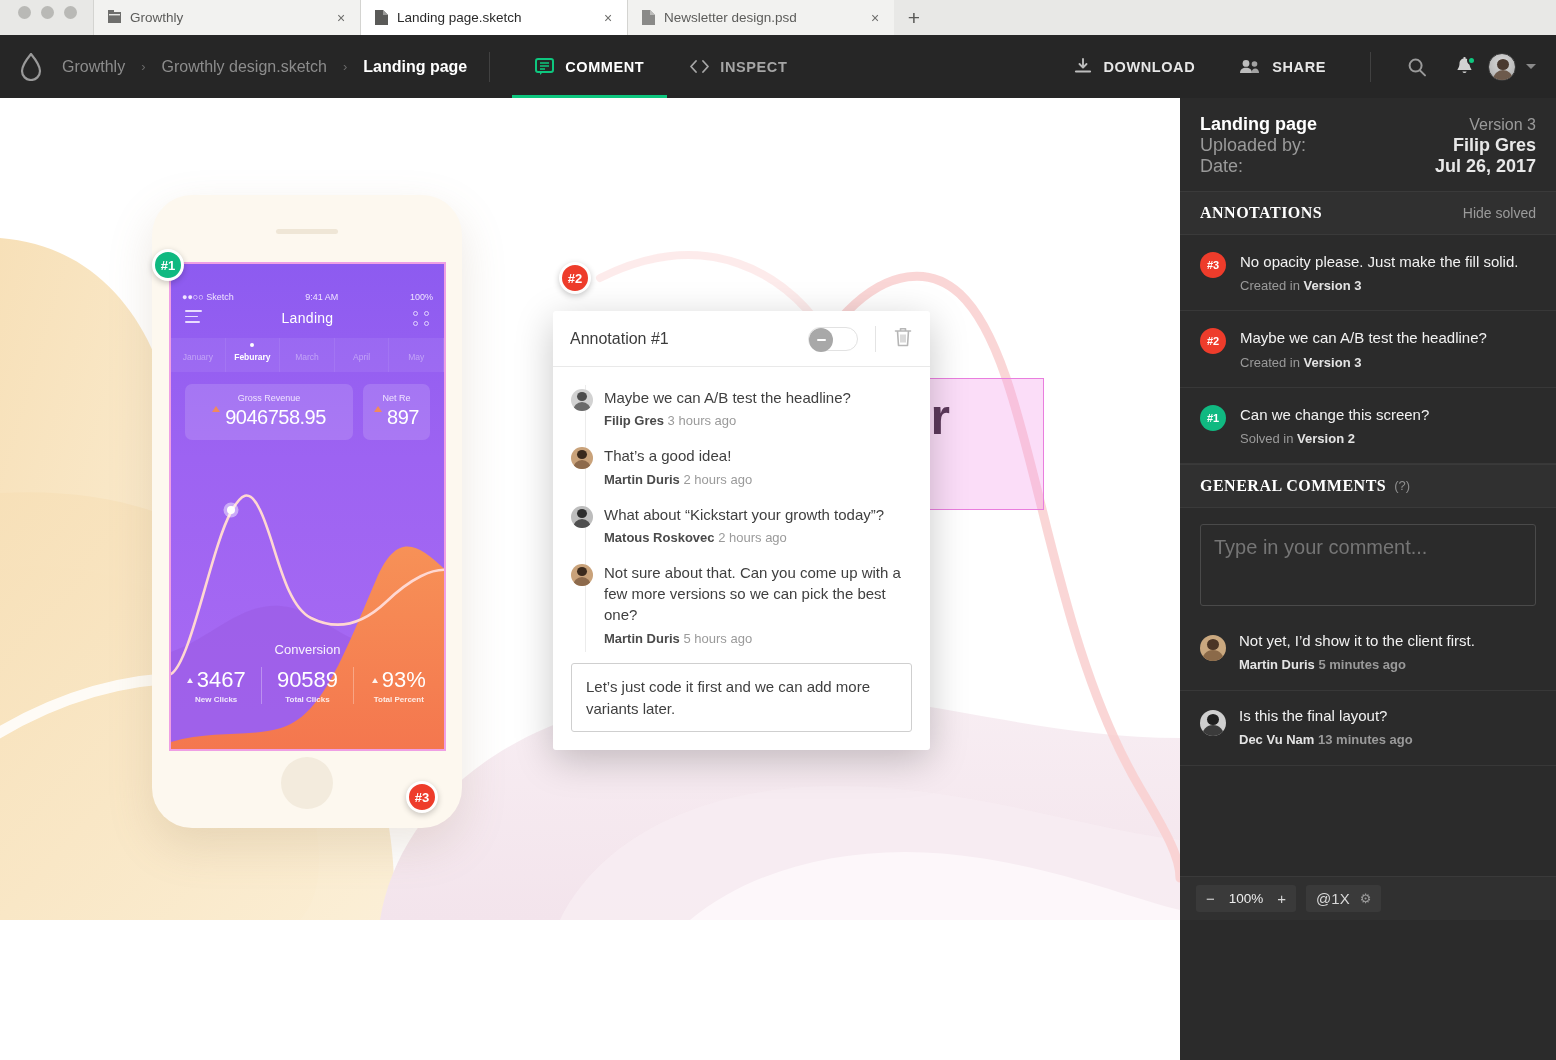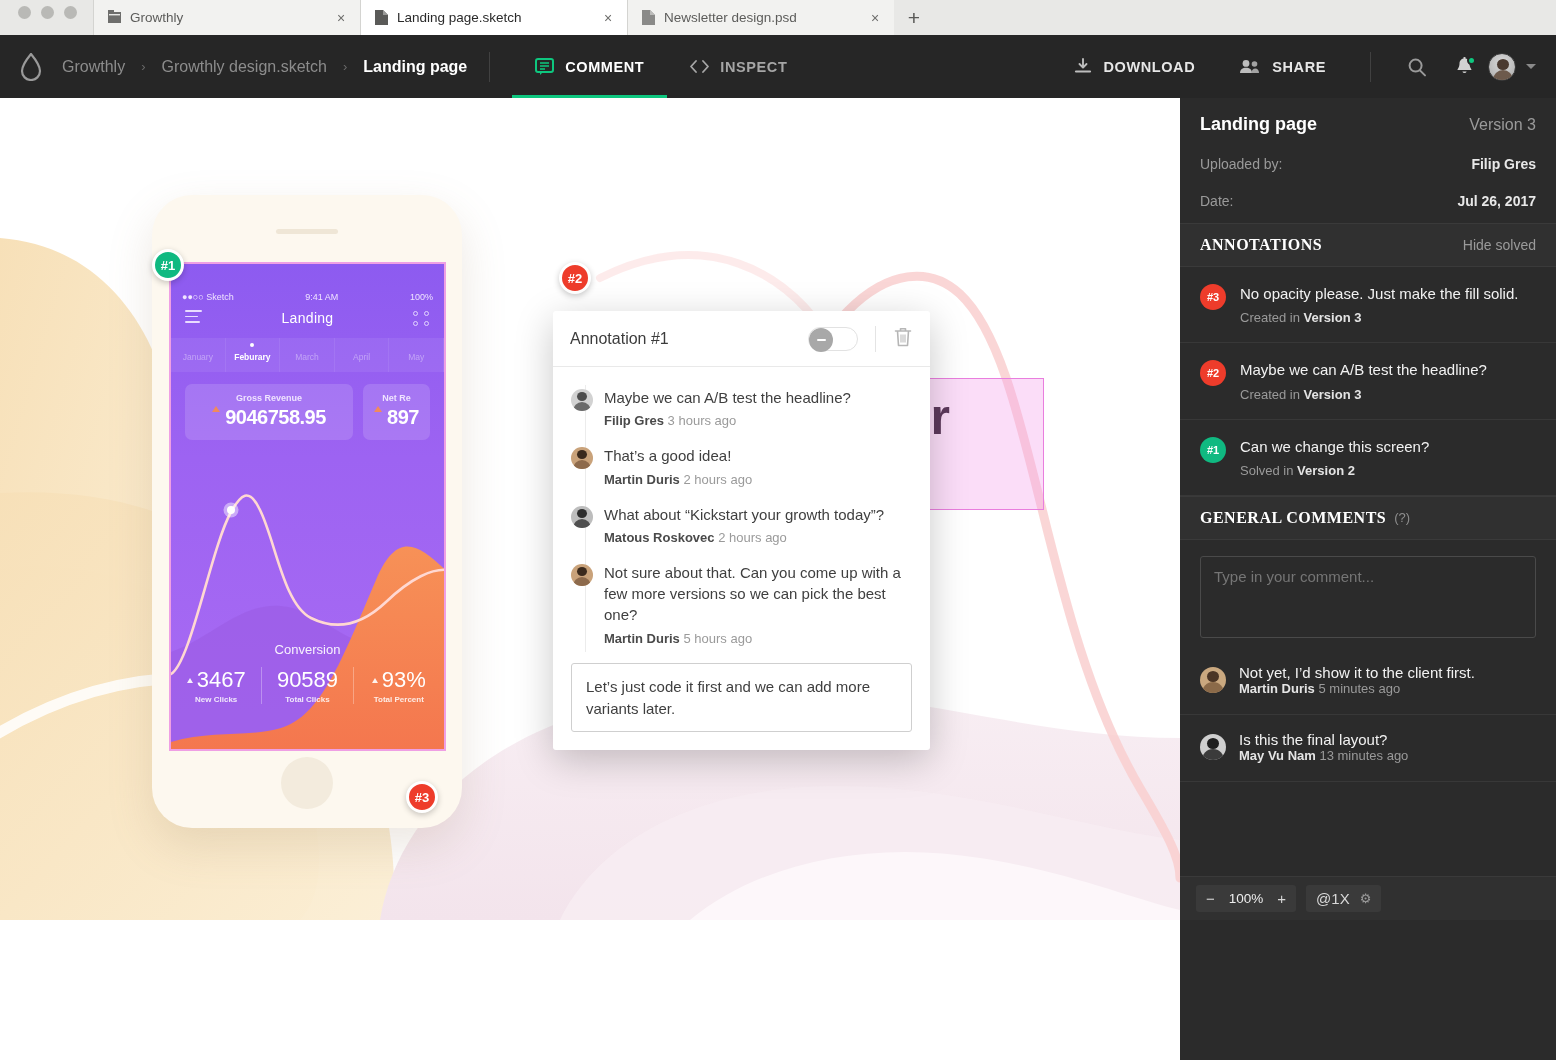--- a/index.html
+++ b/index.html
@@ -99,21 +99,21 @@
   .burger span:nth-child(2){width:13px;} .burger span:nth-child(3){width:15px;}
   .griddots{display:grid;grid-template-columns:6px 6px;gap:5px;}
   .griddots i{width:5px;height:5px;border:1px solid #e2d2ff;border-radius:50%;display:block;}
   .months { display:flex; margin-top:11px; height:34px; background:rgba(255,255,255,.07); }
   .month { flex:1; text-align:center; font-size:8.5px; color:rgba(255,255,255,.38);
            border-right:1px solid rgba(255,255,255,.08); padding-top:14px; position:relative; }
   .month.on { color:#fff; font-weight:bold; }
   .month.on::before{content:"";position:absolute;left:50%;top:5px;transform:translateX(-50%);
                     width:4px;height:4px;border-radius:50%;background:#fff;}
   .cards { display:flex; gap:10px; padding:12px 14px 0; }
-  .kcard { flex:1; background:rgba(255,255,255,.14); border-radius:7px; padding:9px 6px 11px; text-align:center;font-weight:bold; }
+  .kcard { flex:1; background:rgba(255,255,255,.14); border-radius:7px; padding:9px 6px 11px; text-align:center; }
   .kcard .lab { font-size:9px; color:#efe3ff; margin-bottom:3px; white-space:nowrap;}
   .kcard .valrow { display:flex; justify-content:center; gap:5px; }
   .tri { width:0;height:0;border-left:4px solid transparent;border-right:4px solid transparent;
          border-bottom:6px solid #f08a5d; }
   .kcard .val { font-size:20px; color:#fff; letter-spacing:-.5px; white-space:nowrap; }
   .chartwrap { position:absolute; left:0; right:0; top:188px; bottom:0; overflow:hidden; }
   .convbox { position:absolute; left:0; right:0; bottom:0; height:115px; color:#fff; }
   .convtitle { text-align:center; font-size:13px; color:#fff; opacity:.92; padding-top:8px; }
   .convstats { display:flex; margin-top:10px; }
   .cstat { flex:1; text-align:center; border-right:1px solid rgba(255,255,255,.3); }
@@ -177,50 +177,50 @@
 
   
   .side {
     position:absolute; top:98px; right:0; width:376px; height:962px;
     background:#2b2b2b; color:#fff;
   }
   .s-head { padding:16px 20px 14px; }
   .s-row { display:flex; align-items:baseline; justify-content:space-between; }
   .s-title { font-size:18px; font-weight:bold; }
   .s-ver { font-size:16px; color:#9a9a9a; }
-  .s-meta { display:flex; justify-content:space-between; font-size:14px; margin-top:21px; }
+  .s-meta { display:flex; justify-content:space-between; font-size:18px; margin-top:0; }
   .s-meta .k { color:#9a9a9a; } .s-meta .v { color:#e8e8e8; font-weight:bold; }
   .s-secthead {
     display:flex; align-items:center; justify-content:space-between;
     padding:12px 20px; border-top:1px solid #3a3a3a; border-bottom:1px solid #3a3a3a;
     background:#303030;
   }
   .s-secthead .t { font-size:16px; font-weight:bold; letter-spacing:.5px;font-family:Liberation Serif, serif; }
   .s-secthead .a { font-size:14px; color:#9a9a9a; }
   .s-secthead .q { font-size:13px; color:#8e8e8e; font-weight:normal; letter-spacing:0; }
   .anno { display:flex; gap:14px; padding:17px 20px; border-bottom:1px solid #383838; }
   .abadge { width:26px; height:26px; border-radius:50%; flex:0 0 auto; color:#fff;
             font-size:11px; font-weight:bold; display:flex; align-items:center; justify-content:center; }
   .a-red{background:#ee3c2b;} .a-green{background:#10b981;}
   .atext { font-size:15px; color:#f2f2f2; line-height:1.35; }
   .asub { font-size:13px; color:#9a9a9a; margin-top:6px; }
   .asub b { color:#e4e4e4; }
   .cbox-wrap { padding:16px 20px 14px; }
   .cbox { width:100%; height:82px; background:#2b2b2b; border:1px solid #4a4a4a;
-          border-radius:3px; color:#8e8e8e; font-size:15px; padding:11px 13px;
+          border-radius:3px; color:#8e8e8e; font-size:20px; padding:11px 13px;
           font-family:"Liberation Sans", sans-serif; resize:none; }
   .gcmt { display:flex; gap:13px; padding:8px 20px 18px; border-bottom:1px solid #383838; }
   .gcmt:last-of-type { border-bottom:none; }
   .gav { width:26px; height:26px; border-radius:50%; flex:0 0 auto; margin-top:3px;
          background:#caa87f; position:relative; overflow:hidden; }
   .gav::before{content:"";position:absolute;left:7px;top:4px;width:12px;height:11px;border-radius:50%;background:#4b3525;}
   .gav::after{content:"";position:absolute;left:2px;top:15px;width:22px;height:14px;border-radius:11px 11px 0 0;background:#8b6a49;}
   .gav.g2{background:#cfcfcf;} .gav.g2::before{background:#1f1f1f;} .gav.g2::after{background:#3b3b3b;}
   .gtext { font-size:15px; color:#f2f2f2; }
-  .gmeta { font-size:13px; color:#9a9a9a; margin-top:0; }
+  .gmeta { font-size:13px; color:#9a9a9a; margin-top:8px;font-weight:bold; }
   .gmeta b { color:#e4e4e4; }
   .zoombar {
     position:absolute; left:0; bottom:140px; width:376px; height:44px;
     background:#303030; display:flex; align-items:center; gap:10px; padding:0 16px;
     border-top:1px solid #3a3a3a;
   }
   .zgrp { display:flex; align-items:center; background:#3a3a3a; border-radius:3px; height:27px; }
   .zgrp .zb { padding:0 10px; font-size:15px; color:#d8d8d8; display:flex; align-items:center; }
   .zgrp .zv { padding:0 4px; font-size:13.5px; color:#ededed; }
   .zgear { font-size:13px; color:#9a9a9a; padding-right:10px; }
@@ -614,21 +614,21 @@
         <div class="gtext">Not yet, I’d show it to the client first.</div>
         <div class="gmeta"><b>Martin Duris</b>
           <span>5 minutes ago</span></div>
       </div>
     </div>
 
     <div class="gcmt" style="padding-top:16px">
       <span class="gav g2"></span>
       <div>
         <div class="gtext">Is this the final layout?</div>
-        <div class="gmeta"><b>May Vu Nam</b>
+        <div class="gmeta"><b>Dec Vu Nam</b>
           <span>13 minutes ago</span></div>
       </div>
     </div>
 
     <div class="zoombar">
       <div class="zgrp">
         <span class="zb">−</span>
         <span class="zv">100%</span>
         <span class="zb">+</span>
       </div>

